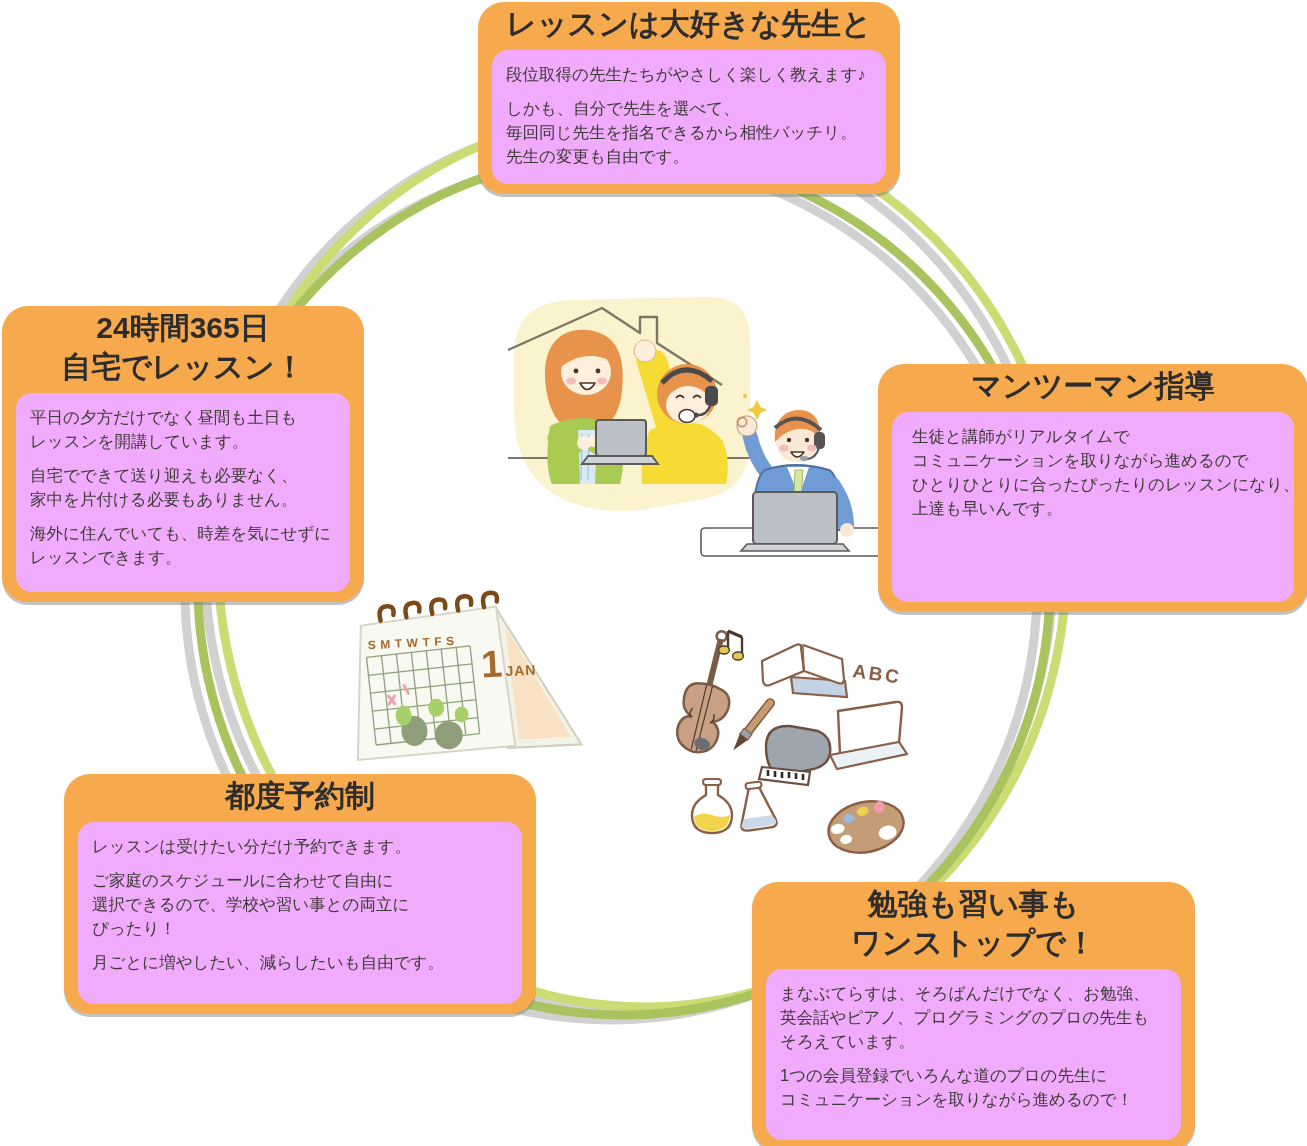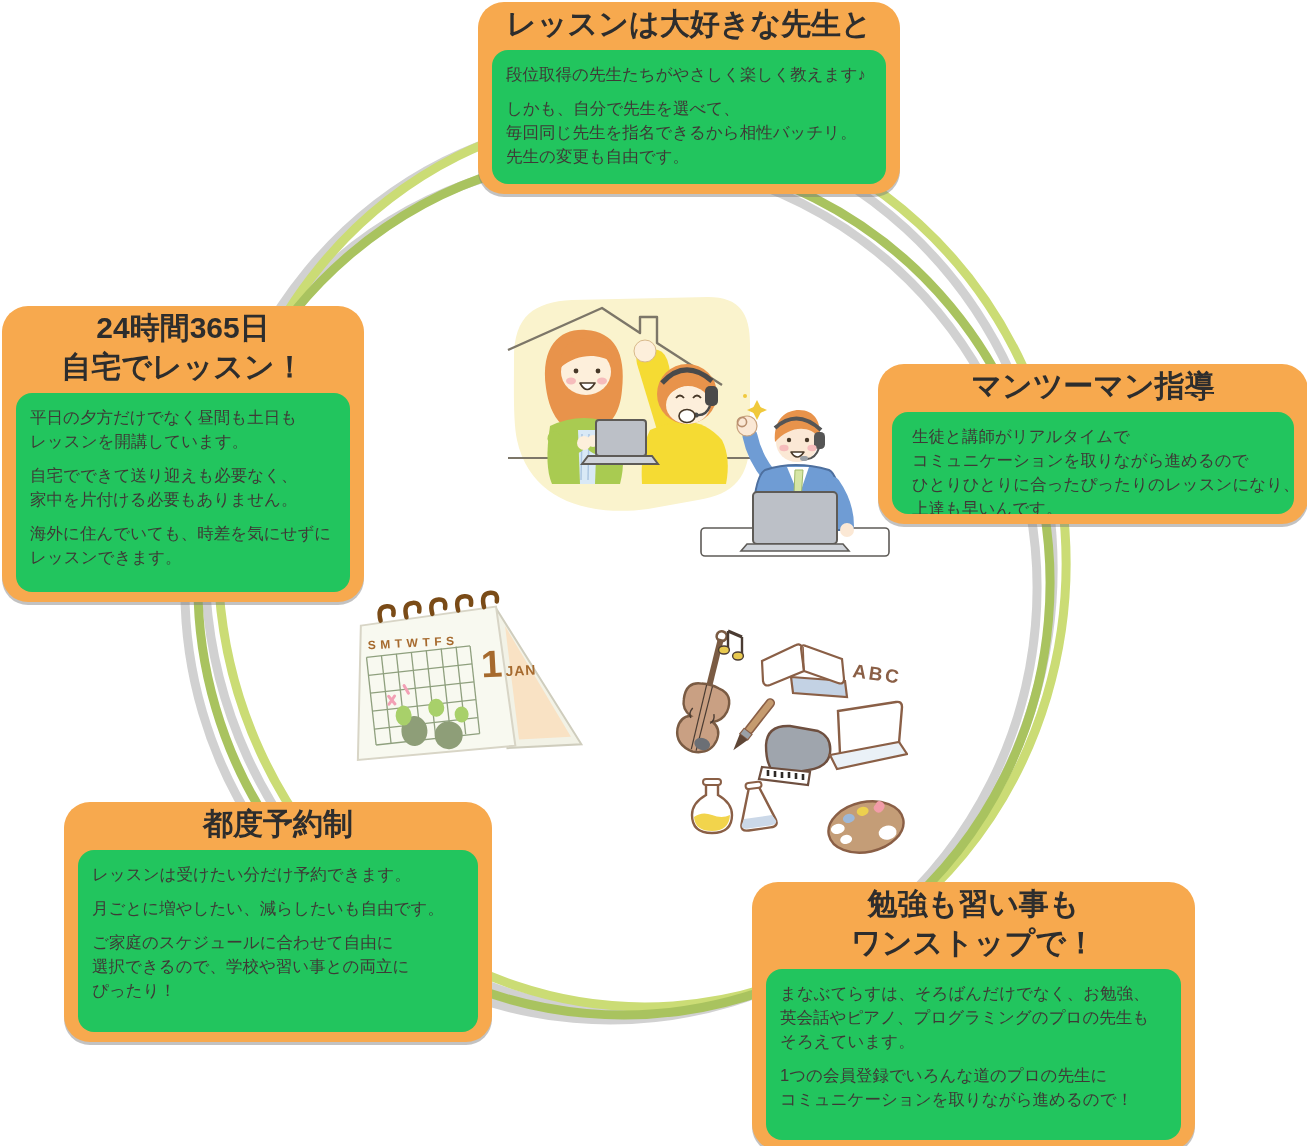--- a/index.html
+++ b/index.html
@@ -12,21 +12,21 @@
   .card{
     position:absolute;background:#F7A94E;border-radius:26px;
     box-shadow:0 3px 0 rgba(120,120,120,.45);
     display:flex;flex-direction:column;z-index:3;
   }
   .card-title{
     font-weight:bold;font-size:30px;line-height:1.3;color:#2d2d2d;
     text-align:center;white-space:pre;padding:2px 6px 7px;
   }
   .card-panel{
-    background:#22c55e;border-radius:16px;margin:0 14px 10px;
+    background:#f0abfc;border-radius:16px;margin:0 14px 10px;
     padding:12px 14px;flex:1;overflow:hidden;
   }
   .card-panel p{
     font-size:16.5px;line-height:24px;color:#3e3a36;margin:0 0 10px;
     white-space:pre;
   }
   .card-panel p:last-child{margin-bottom:0;}
   .illus{position:absolute;z-index:2;}
   #circle-layer{z-index:1;}
 </style>
@@ -252,21 +252,21 @@
   <div class="card" style="left:478px;top:2px;width:422px;height:192px">
     <div class="card-title">レッスンは大好きな先生と</div>
     <div class="card-panel">
       <p>段位取得の先生たちがやさしく楽しく教えます♪</p>
       <p>しかも、自分で先生を選べて、
 毎回同じ先生を指名できるから相性バッチリ。
 先生の変更も自由です。</p>
     </div>
   </div>
 
-  <div class="card" style="left:878px;top:364px;width:430px;height:160px">
+  <div class="card" style="left:878px;top:364px;width:430px;height:248px">
     <div class="card-title">マンツーマン指導</div>
     <div class="card-panel" style="padding-left:20px;padding-right:10px">
       <p>生徒と講師がリアルタイムで
 コミュニケーションを取りながら進めるので
 ひとりひとりに合ったぴったりのレッスンになり、
 上達も早いんです。</p>
     </div>
   </div>
 
   <div class="card" style="left:2px;top:306px;width:362px;height:296px">
@@ -275,28 +275,28 @@
     <div class="card-panel">
       <p>平日の夕方だけでなく昼間も土日も
 レッスンを開講しています。</p>
       <p>自宅でできて送り迎えも必要なく、
 家中を片付ける必要もありません。</p>
       <p>海外に住んでいても、時差を気にせずに
 レッスンできます。</p>
     </div>
   </div>
 
-  <div class="card" style="left:64px;top:802px;width:428px;height:240px">
+  <div class="card" style="left:64px;top:774px;width:472px;height:240px">
     <div class="card-title">都度予約制</div>
     <div class="card-panel">
       <p>レッスンは受けたい分だけ予約できます。</p>
-      <p>月ごとに増やしたい、減らしたいも自由です。</p>
       <p>ご家庭のスケジュールに合わせて自由に
 選択できるので、学校や習い事との両立に
 ぴったり！</p>
+      <p>月ごとに増やしたい、減らしたいも自由です。</p>
     </div>
   </div>
 
   <div class="card" style="left:752px;top:882px;width:443px;height:268px">
     <div class="card-title">勉強も習い事も
 ワンストップで！</div>
     <div class="card-panel">
       <p>まなぶてらすは、そろばんだけでなく、お勉強、
 英会話やピアノ、プログラミングのプロの先生も
 そろえています。</p>

